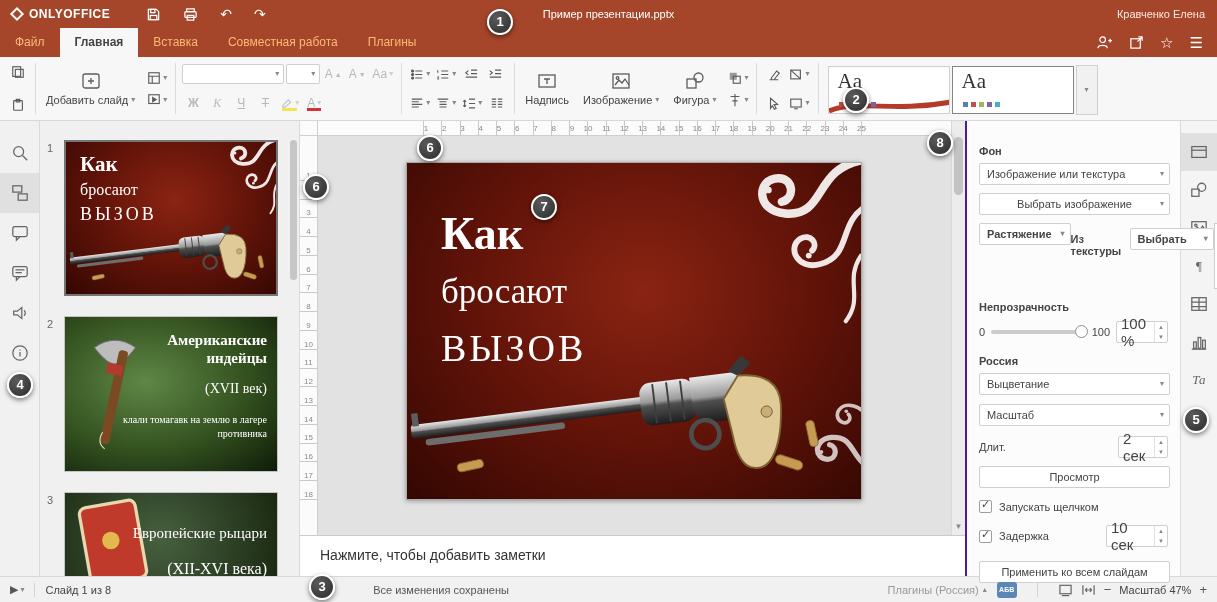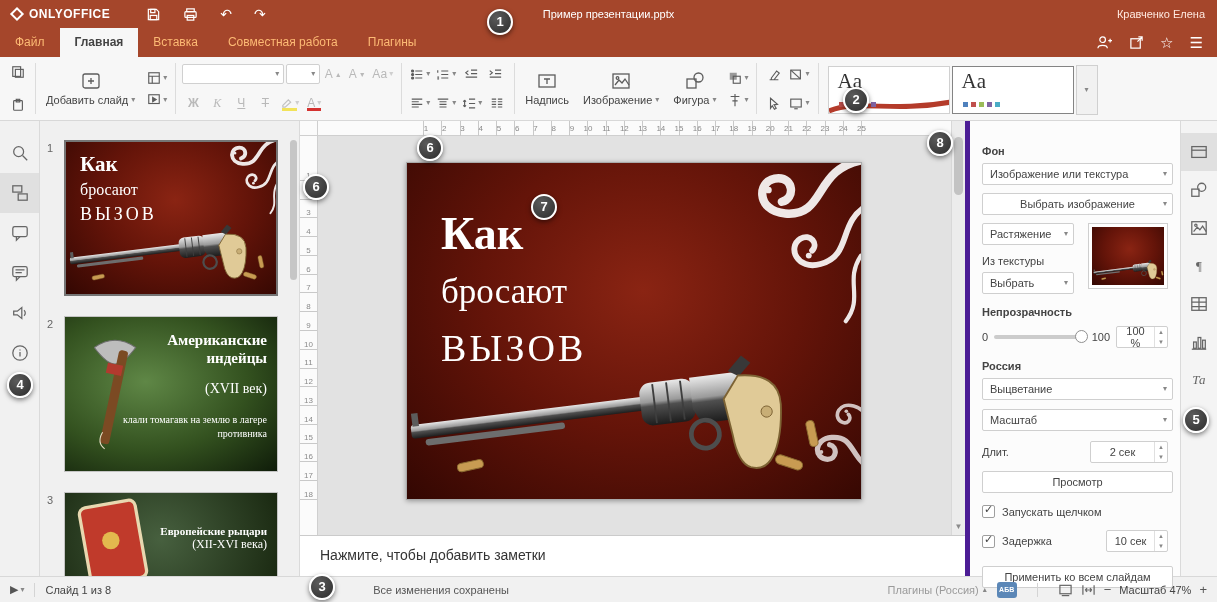--- a/index.html
+++ b/index.html
@@ -106,46 +106,46 @@
   .thumb .swirl-main { width:85px; height:85px; top:-6px; right:-6px; }
   .thumb .gun-svg { width:205px; height:89px; left:0; bottom:2px; }
 
   .thumb2-face { position:absolute; inset:0; background:radial-gradient(ellipse at 38% 42%, #5f8746 0%, #33511f 55%, #0f1c09 100%); overflow:hidden; }
   .thumb2-text { position:absolute; right:10px; top:14px; width:150px; text-align:right; color:#fff; font-family:"Liberation Serif",serif; }
   .thumb2-title { font-size:15px; font-weight:bold; line-height:1.2; }
   .thumb2-era { font-size:14px; margin-top:14px; }
   .thumb2-body { font-size:10px; margin-top:16px; line-height:1.35; }
   .thumb3-face { position:absolute; inset:0; background:radial-gradient(ellipse at 45% 30%, #47603f 0%, #1b2a12 75%); overflow:hidden; }
   .thumb3-text { position:absolute; right:10px; top:32px; width:160px; text-align:right; color:#fff; font-family:"Liberation Serif",serif; }
-  .thumb3-title { font-size:11px; font-weight:bold; }
-  .thumb3-era { font-size:12px; margin-top:0; }
+  .thumb3-title { font-size:15px; font-weight:normal; }
+  .thumb3-era { font-size:16px; margin-top:18px; }
 
   .vscroll { position:absolute; right:0; top:0; width:14px; bottom:41px; background:#ececec; border-left:1px solid #d8d8d8; }
   .vthumb { position:absolute; top:16px; left:2px; width:9px; height:58px; background:#c3c3c3; border-radius:5px; }
   .varrow { position:absolute; bottom:4px; width:100%; text-align:center; font-size:8px; color:#8a8a8a; cursor:pointer; }
 
   .notes { position:absolute; left:0; right:0; bottom:0; height:41px; background:#fff; border-top:1px solid #cbcbcb; padding:11px 0 0 20px; font-size:14px; color:#333; }
 
   
-  .right-panel { width:215px; background:#fcfcfc; border-left:5px solid #4c1d95; padding:24px 12px 0 12px; font-size:11px; color:#444; }
+  .right-panel { width:215px; background:#fcfcfc; border-left:2px solid #4c1d95; padding:24px 12px 0 12px; font-size:11px; color:#444; }
   .rp-label { font-weight:bold; margin-bottom:6px; }
   .dd { border:1px solid #cfcfcf; border-radius:2px; background:#fff; height:22px; display:flex; align-items:center; padding:0 18px 0 7px; position:relative; font-size:11px; color:#444; cursor:pointer; }
   .dd .caret { position:absolute; right:5px; }
   .dd.center { justify-content:center; padding-left:18px; }
   .w-full { width:191px; } .w-small { width:92px; }
   .rp-row { display:flex; margin-bottom:8px; }
-  .rp-colL { display:flex; flex-direction:column; }
+  .rp-colL { display:flex; flex-direction:row;font-weight:bold; }
   .preview-box { width:80px; height:66px; border:1px solid #cfcfcf; background:#fff; margin-left:auto; padding:3px; position:relative; }
   .preview-inner { position:absolute; left:3px; top:3px; right:3px; bottom:3px; overflow:hidden; }
   .preview-inner .gun-svg { width:74px; height:32px; left:0; bottom:1px; }
   .slider-row { display:flex; align-items:center; gap:6px; margin:8px 0 2px 0; }
   .slider-track { position:relative; flex:1; height:4px; background:#ccc; border-radius:2px; }
   .slider-knob { position:absolute; right:-2px; top:-5px; width:13px; height:13px; background:#fff; border:1px solid #8f8f8f; border-radius:50%; cursor:pointer; }
   .spin-box { border:1px solid #cfcfcf; border-radius:2px; background:#fff; height:22px; display:flex; align-items:center; }
-  .spin-val { padding:0 4px; flex:1; text-align:center; font-size:11px; color:#444; }
+  .spin-val { padding:0 4px; flex:1; text-align:left; font-size:15px; color:#444; }
   .spin-arrows { width:13px; display:flex; flex-direction:column; border-left:1px solid #e0e0e0; }
   .spin-arrows span { font-size:6px; color:#888; text-align:center; line-height:10px; cursor:pointer; }
   .rp-btn { width:191px; height:22px; border:1px solid #cfcfcf; border-radius:2px; background:#fff; font-size:11px; color:#444; cursor:pointer; }
   .chk-row { display:flex; align-items:center; margin-top:12px; }
   .chk { width:13px; height:13px; border:1px solid #9f9f9f; border-radius:2px; background:#fff; position:relative; cursor:pointer; }
   .chk .tick { position:absolute; left:1px; top:-3px; font-size:11px; color:#444; }
   .chk-lbl { margin-left:7px; }
 
   .right-iconbar { width:37px; background:#f4f4f4; border-left:1px solid #dadada; display:flex; flex-direction:column; padding-top:12px; }
   .ri { height:38px; display:flex; align-items:center; justify-content:center; cursor:pointer; }
@@ -754,21 +754,21 @@
       <div class="dd w-full" style="margin-bottom:9px">
           <span>Выцветание</span>
           <span class="caret">▾</span>
         </div>
       <div class="dd w-full">
           <span>Масштаб</span>
           <span class="caret">▾</span>
         </div>
       <div class="rp-row" style="margin-top:10px; align-items:center">
         <span>Длит.</span>
-        <div class="spin-box" style="width:78px; margin-left:auto">
+        <div class="spin-box" style="width:50px; margin-left:auto">
           <span class="spin-val">2 сек</span>
           <span class="spin-arrows">
               <span>▲</span>
               <span>▼</span>
             </span>
         </div>
       </div>
       <button class="rp-btn">Просмотр</button>
       <div class="chk-row">
         <span class="chk">

